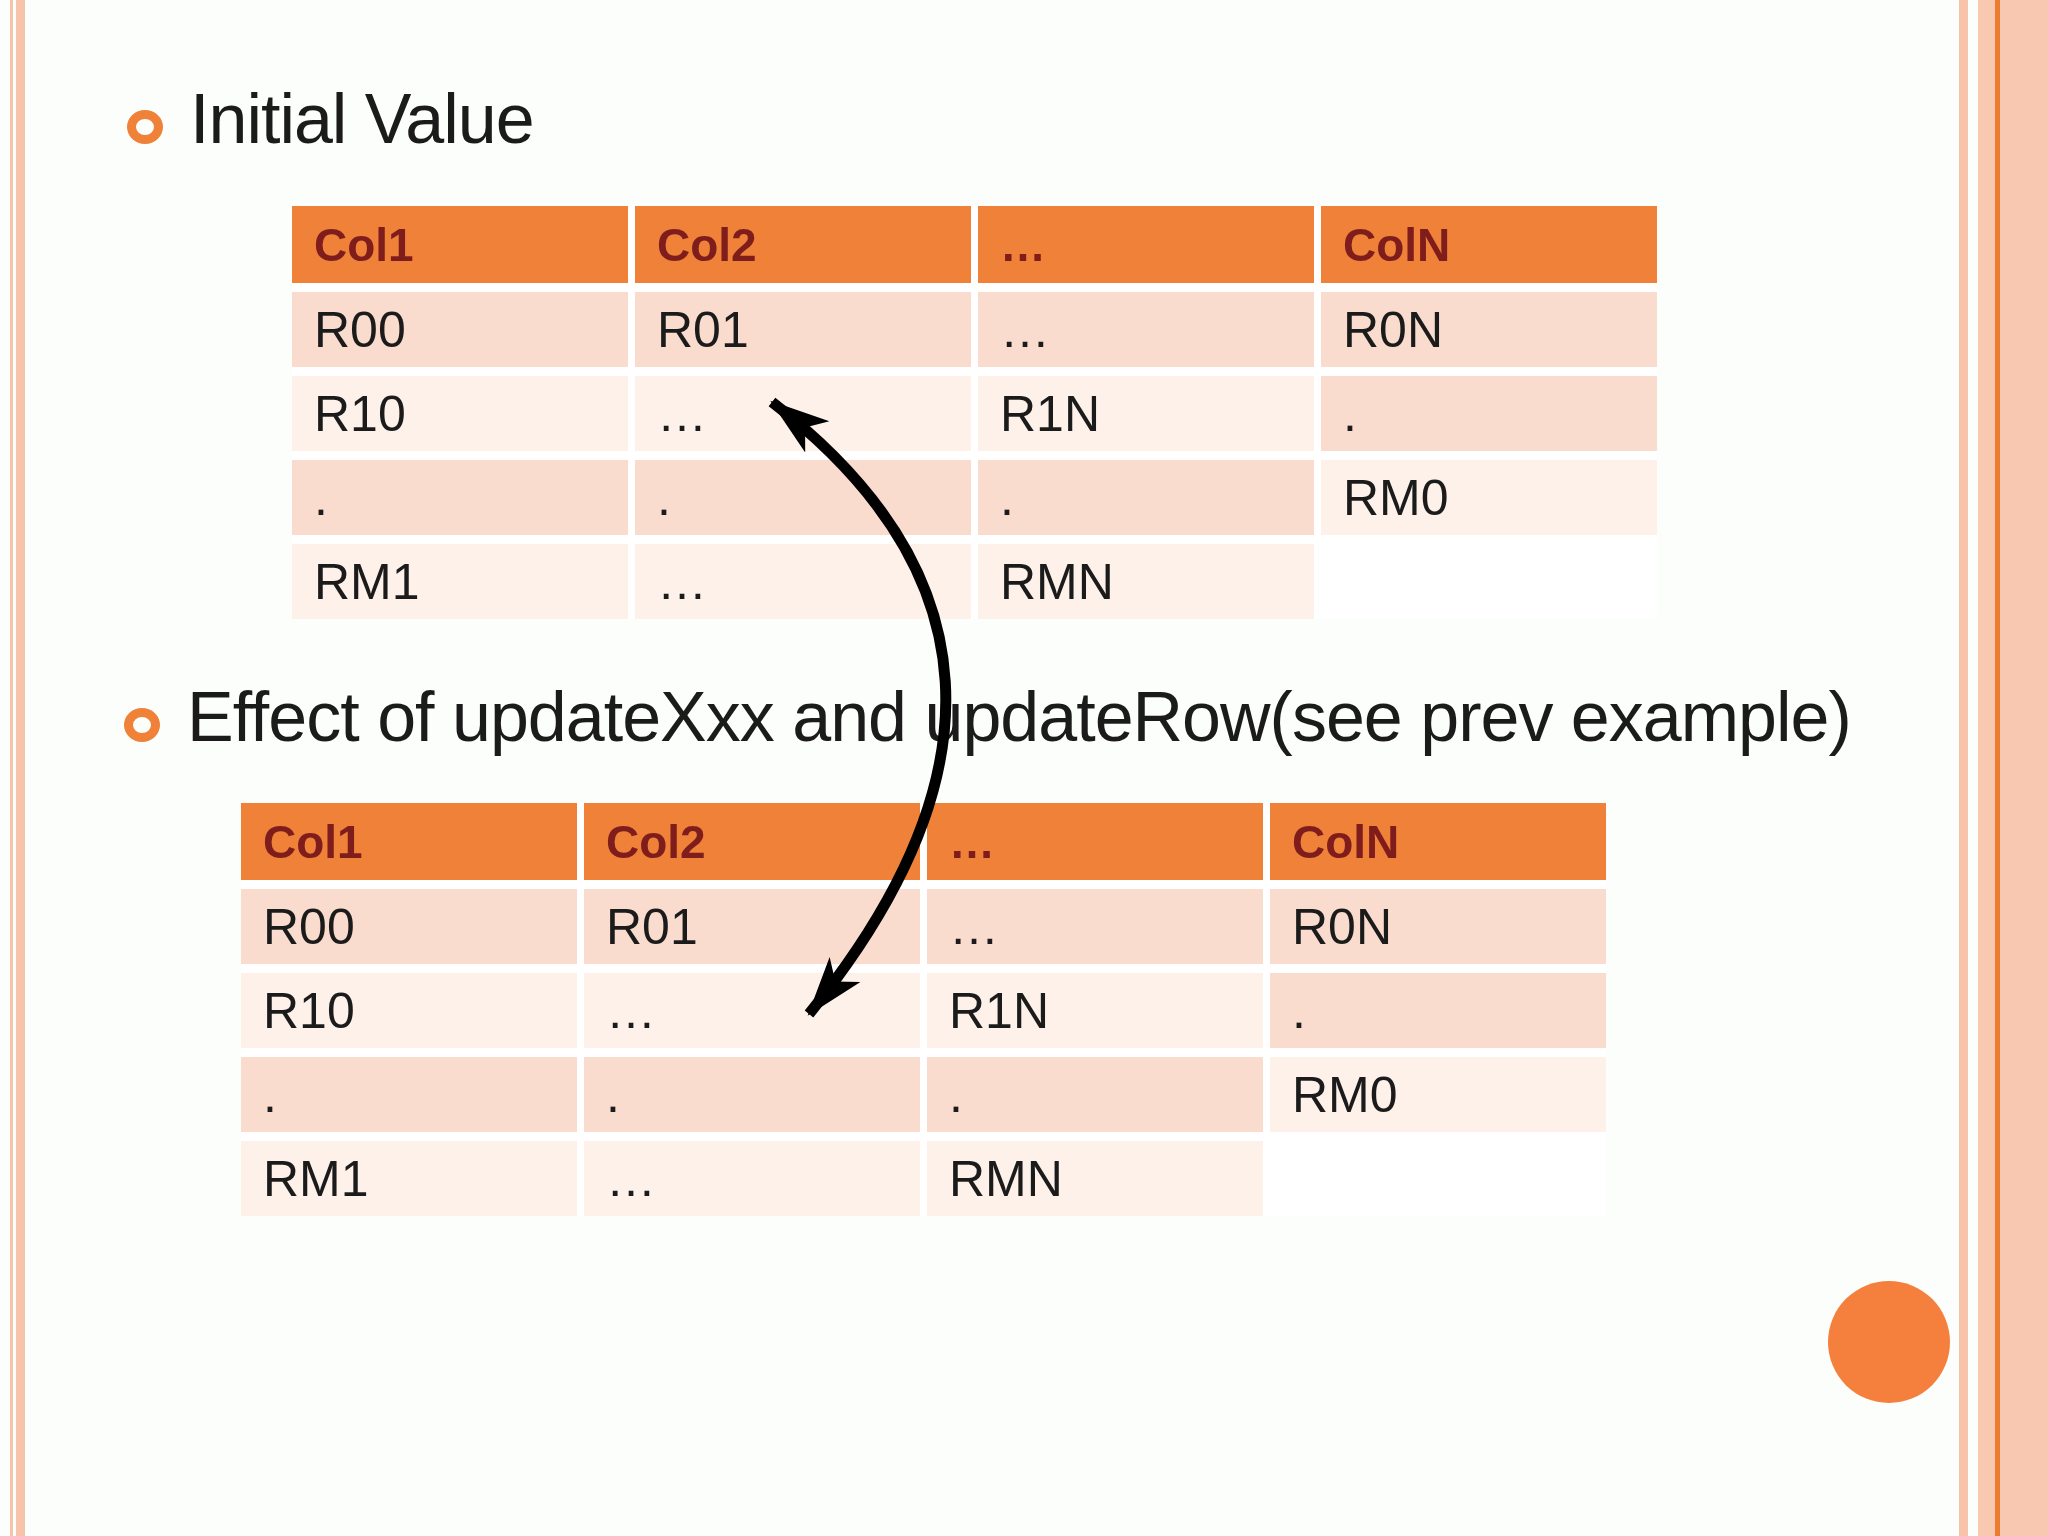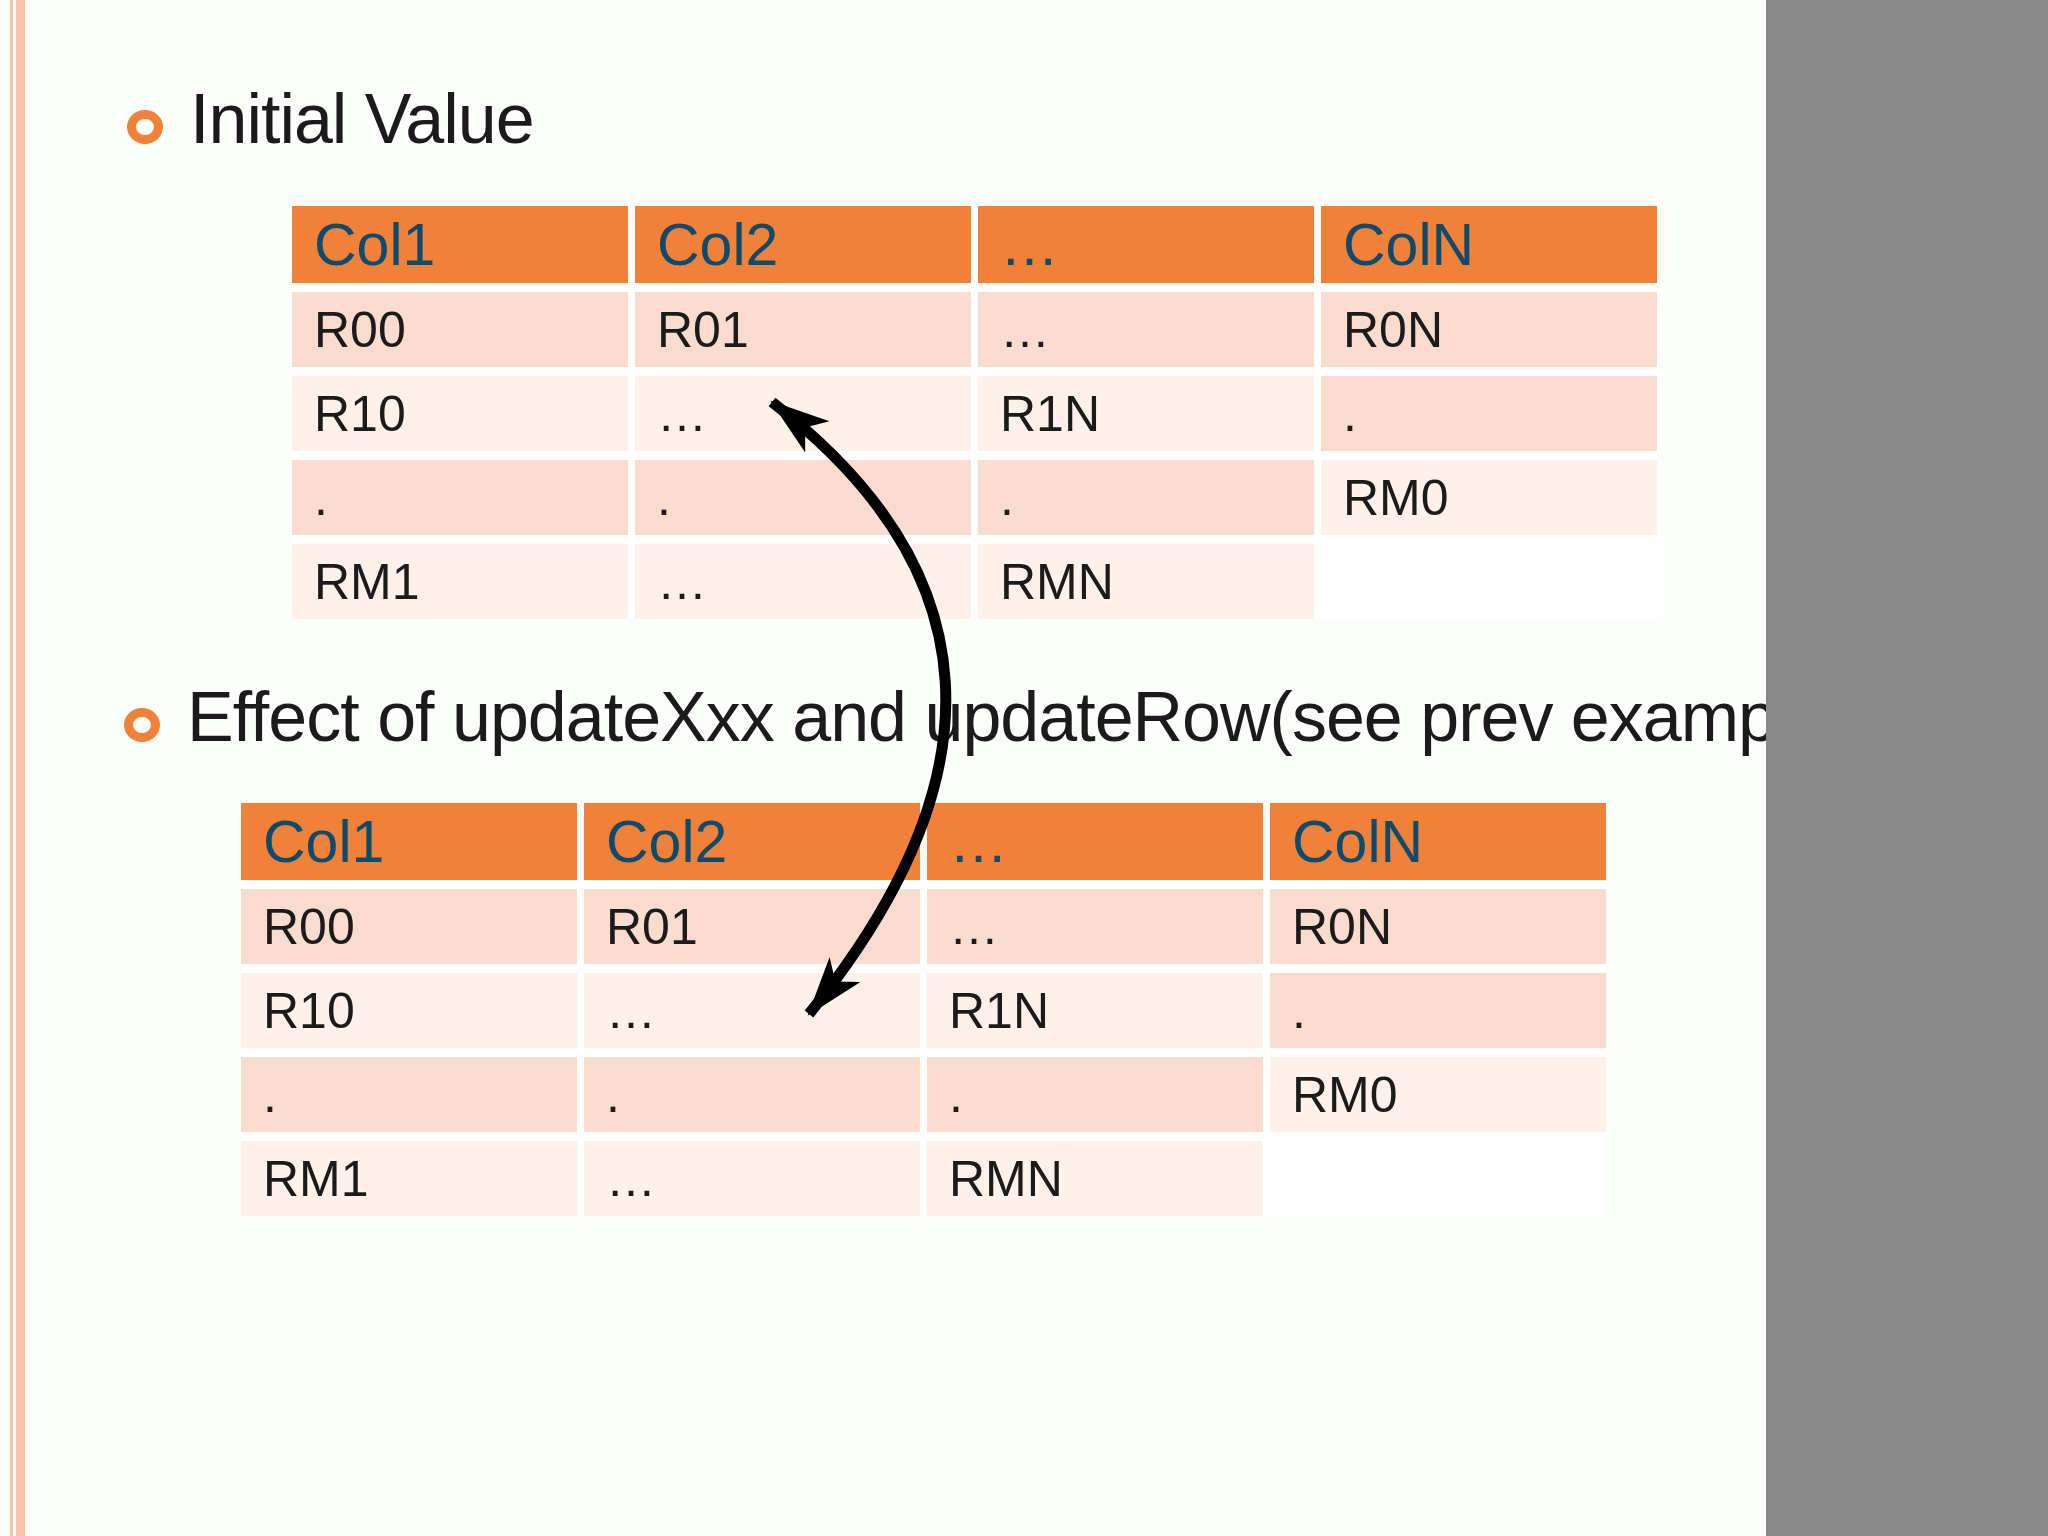--- a/index.html
+++ b/index.html
@@ -2,21 +2,21 @@
 <html style="--accent: #EF8138; --row-dark: #FADCCE; --row-light: #FEF1EA; --green: #17A24E; --stripe: #F8C3AB; --stripe2: #F9C8B1; --orange-line: #ED7C30; --circle: #F5803D; --arrow: #000000; --text: #1B1B1B;"><head>
 <meta charset="utf-8">
 <style>
   :root{
     --accent:#EF8138; --row-dark:#FADCCE; --row-light:#FEF1EA; --green:#17A24E;
     --stripe:#F8C3AB; --stripe2:#F9C8B1; --orange-line:#ED7C30; --circle:#F5803D;
     --arrow:#000000; --text:#1B1B1B;
   }
   html,body{margin:0;padding:0;background:#888;}
   .slide{
-    position:relative; width:1766px; height:1536px; overflow:hidden;
+    position:relative; width:2048px; height:1536px; overflow:hidden;
     background:#FCFEFB; font-family:"Liberation Sans","DejaVu Sans",sans-serif;
   }
   .vstripe{position:absolute; top:0; height:100%;}
   .s1{left:10px;  width:3px;  background:var(--stripe);}
   .s2{left:16px;  width:9px;  background:var(--stripe);}
   .s3{left:1959px;width:9px;  background:var(--stripe);}
   .s4{left:1978px;width:17px; background:var(--stripe2);}
   .s5{left:1995px;width:5px;  background:var(--orange-line);}
   .s6{left:2000px;width:48px; background:var(--stripe2);}
 
@@ -37,21 +37,21 @@
     grid-template-rows:77px 75px 75px 75px 75px;
     row-gap:9px; column-gap:7px;
   }
   .t1{left:292px; top:206px;}
   .t2{left:241px; top:803px;}
   .c{
     display:flex; align-items:center; padding-left:22px; box-sizing:border-box;
     font-size:50px; color:var(--text); background:var(--row-light); overflow:hidden;
   }
   .c.dark{background:var(--row-dark);}
-  .c.hd{background:var(--accent); color:#0c4a6e; font-weight:normal; font-size:59px;}
+  .c.hd{background:var(--accent); color:#7f1d1d; font-weight:bold; font-size:46px;}
   .c.green{color:var(--green);}
 
   .arrow-layer{position:absolute; left:0; top:0; z-index:6; pointer-events:none;}
   .decor-circle{
     position:absolute; left:1828px; top:1281px; width:122px; height:122px;
     border-radius:50%; background:var(--circle);
   }
 </style>
 </head>
 <body>

